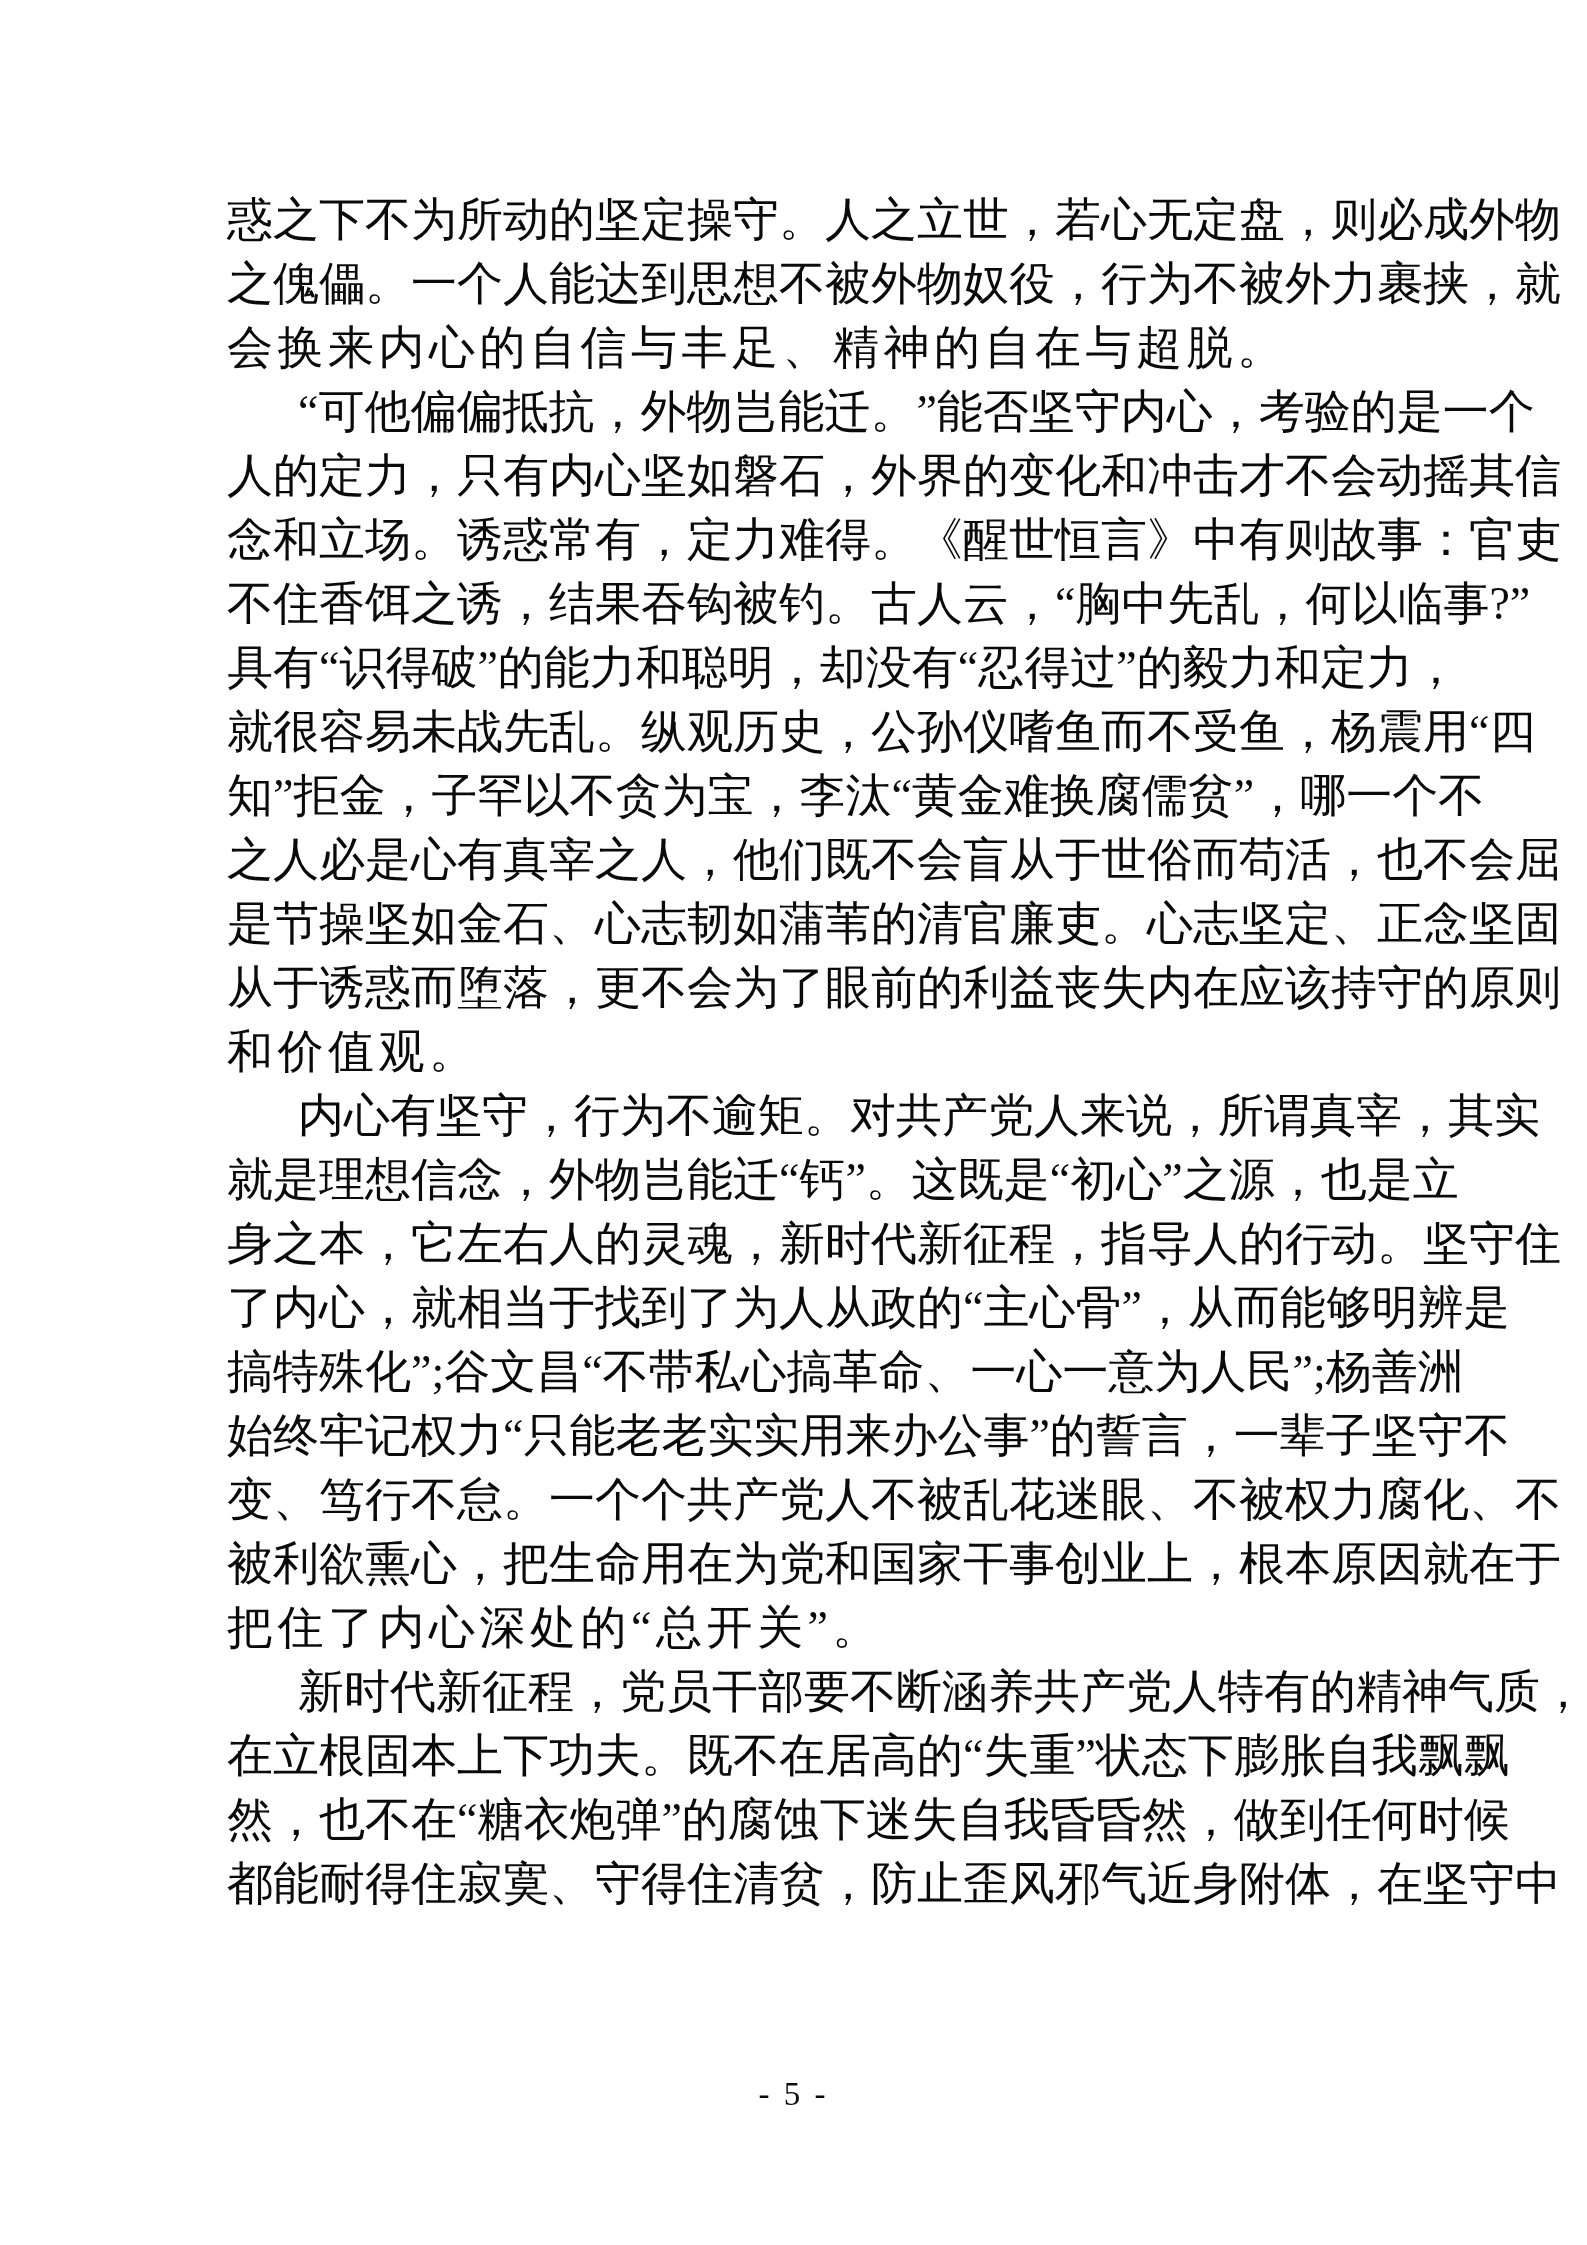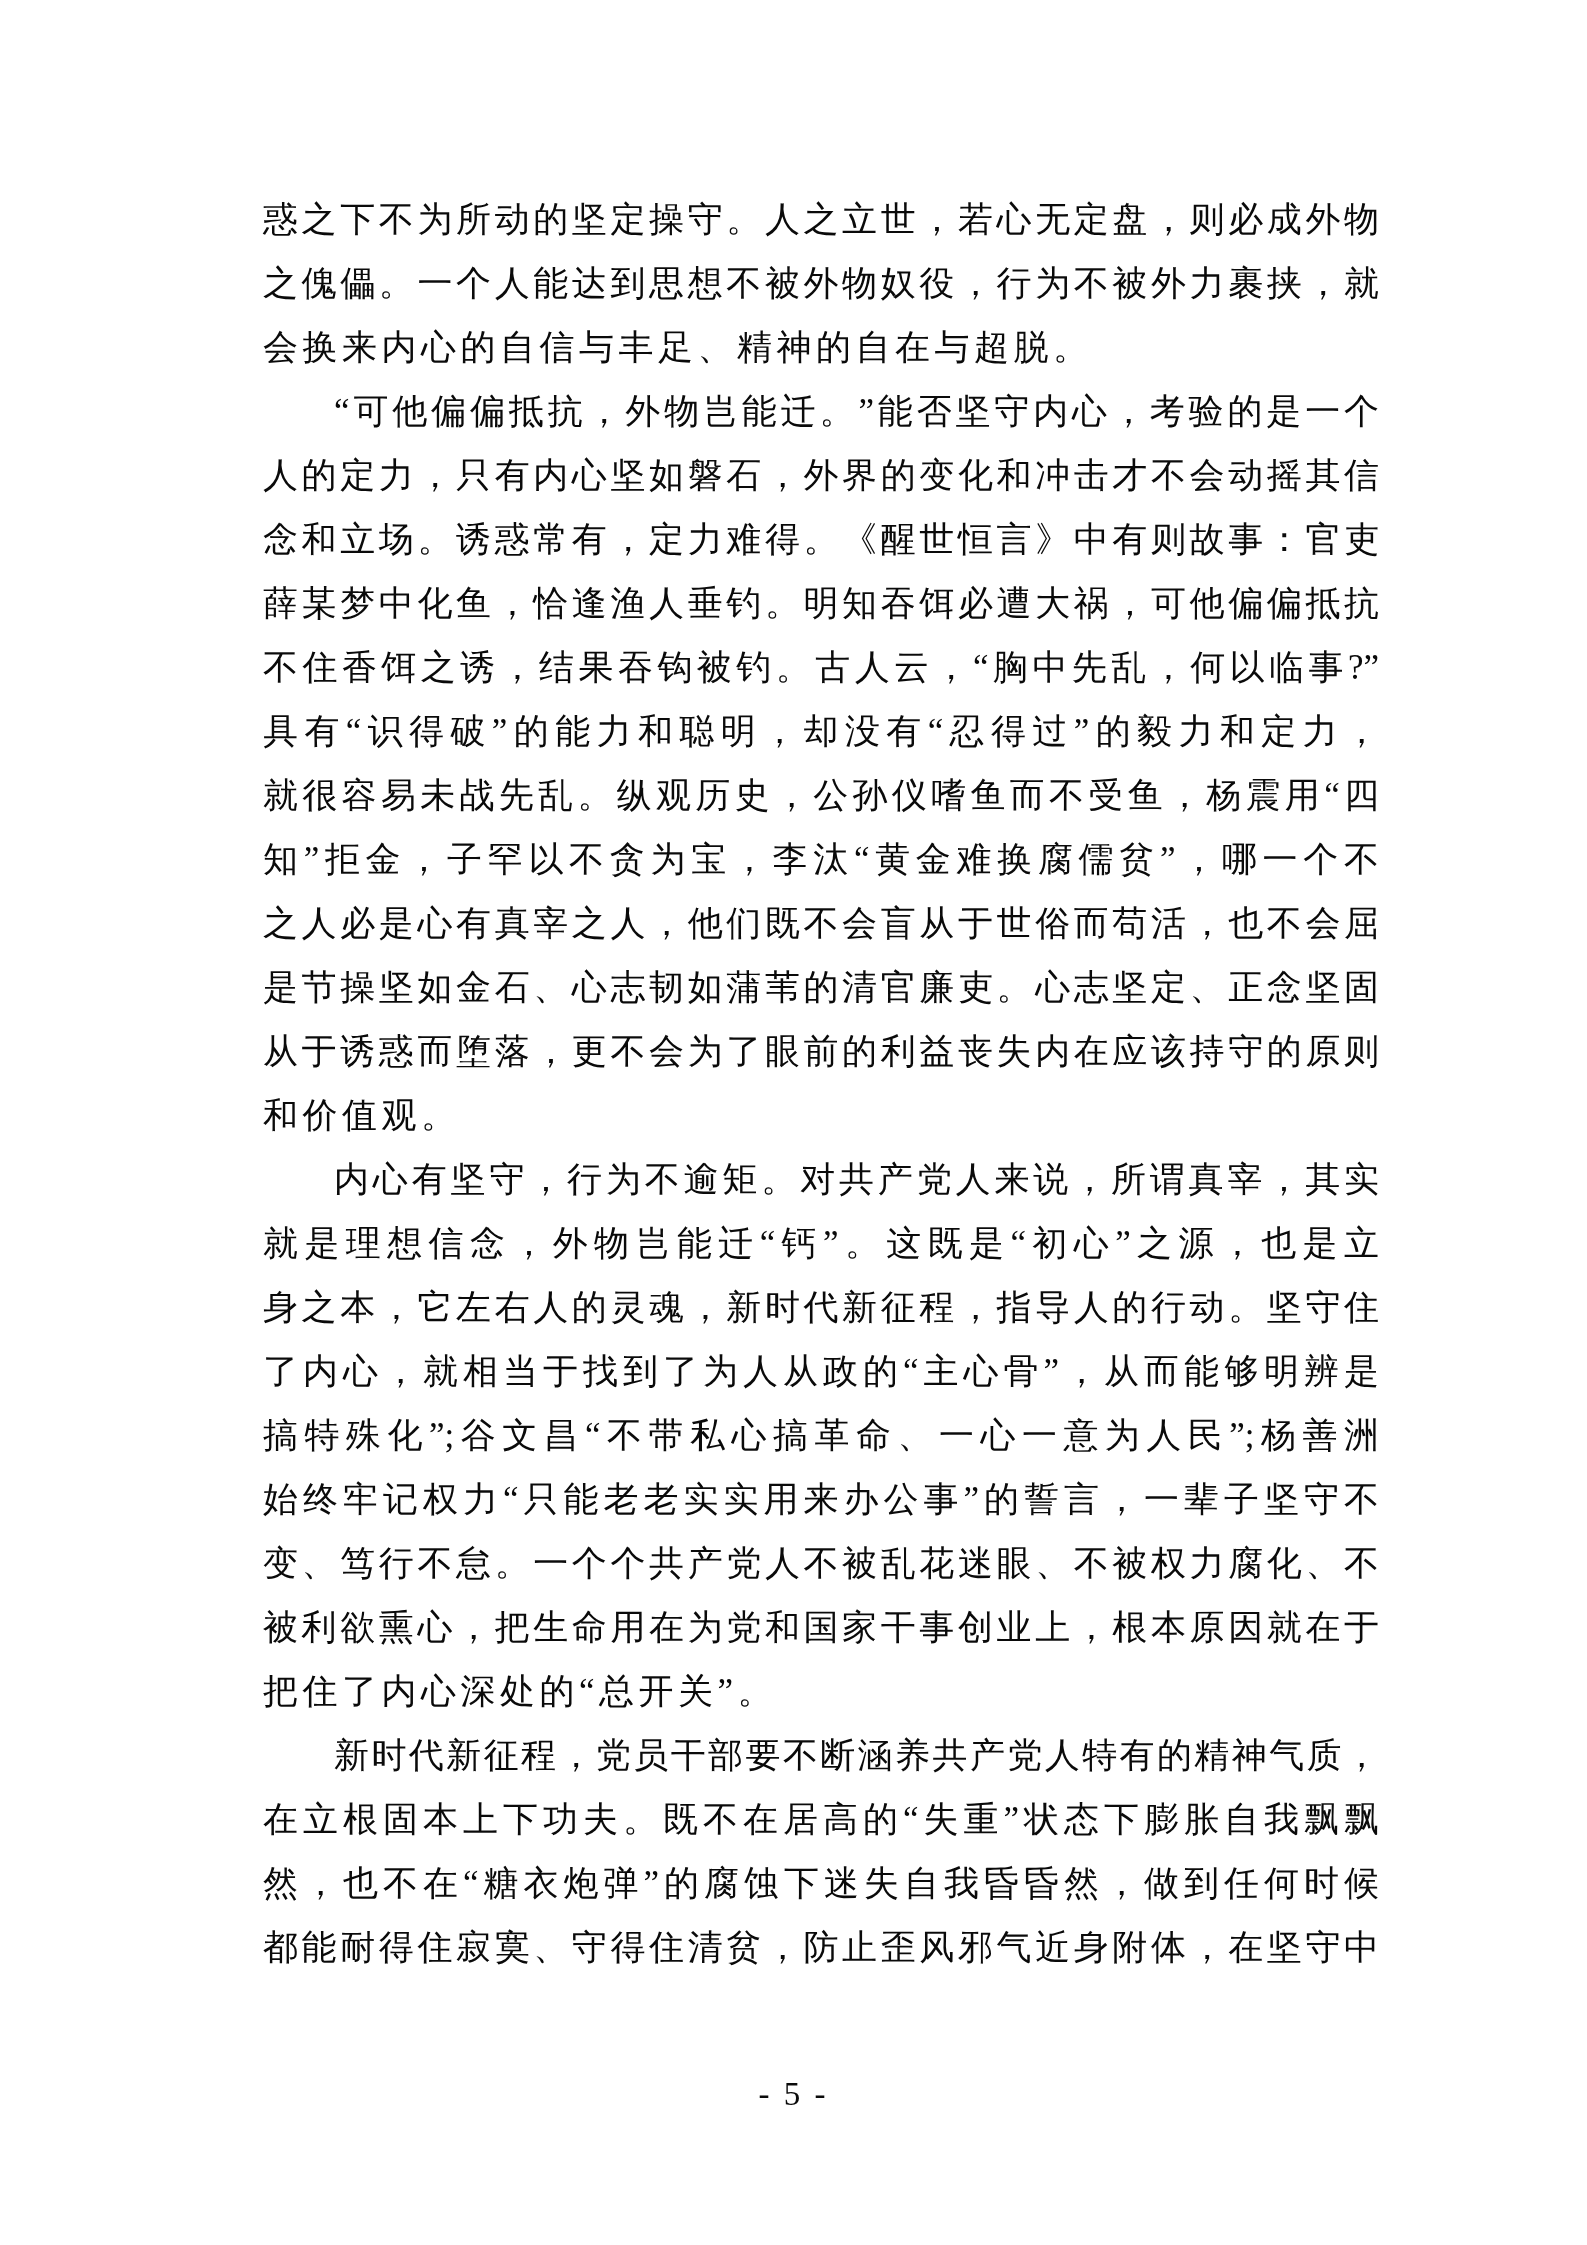--- a/index.html
+++ b/index.html
@@ -23,28 +23,27 @@
     top: 188px;
     width: 1152px;
   }
   .paragraph {
     margin: 0;
     padding: 0;
   }
   .line {
     height: 64px;
     line-height: 64px;
-    font-size: 35px;
+    font-size: 46px;
     white-space: nowrap;
     overflow: visible;
     text-align: justify;
     text-align-last: justify;
     text-justify: inter-character;
     letter-spacing: 0;
-    margin-left: 36px;
   }
   
   .line.para-end {
     text-align-last: left;
     letter-spacing: 4.5px;
   }
   
   .line.indent {
     text-indent: 71px;
   }
@@ -68,21 +67,20 @@
   <div class="doc-body">
       <div class="paragraph">
         <div class="line">惑之下不为所动的坚定操守。人之立世，若心无定盘，则必成外物</div>
         <div class="line">之傀儡。一个人能达到思想不被外物奴役，行为不被外力裹挟，就</div>
         <div class="line para-end">会换来内心的自信与丰足、精神的自在与超脱。</div>
       </div>
       <div class="paragraph">
         <div class="line indent">“可他偏偏抵抗，外物岂能迁。”能否坚守内心，考验的是一个</div>
         <div class="line">人的定力，只有内心坚如磐石，外界的变化和冲击才不会动摇其信</div>
         <div class="line">念和立场。诱惑常有，定力难得。《醒世恒言》中有则故事：官吏</div>
-        <div class="line">薛某梦中化鱼，恰逢渔人垂钓。明知吞饵必遭大祸，可他偏偏抵抗</div>
         <div class="line">不住香饵之诱，结果吞钩被钓。古人云，“胸中先乱，何以临事?”</div>
         <div class="line">具有“识得破”的能力和聪明，却没有“忍得过”的毅力和定力，</div>
         <div class="line">就很容易未战先乱。纵观历史，公孙仪嗜鱼而不受鱼，杨震用“四</div>
         <div class="line">知”拒金，子罕以不贪为宝，李汰“黄金难换腐儒贫”，哪一个不</div>
         <div class="line">之人必是心有真宰之人，他们既不会盲从于世俗而苟活，也不会屈</div>
         <div class="line">是节操坚如金石、心志韧如蒲苇的清官廉吏。心志坚定、正念坚固</div>
         <div class="line">从于诱惑而堕落，更不会为了眼前的利益丧失内在应该持守的原则</div>
         <div class="line para-end">和价值观。</div>
       </div>
       <div class="paragraph">

